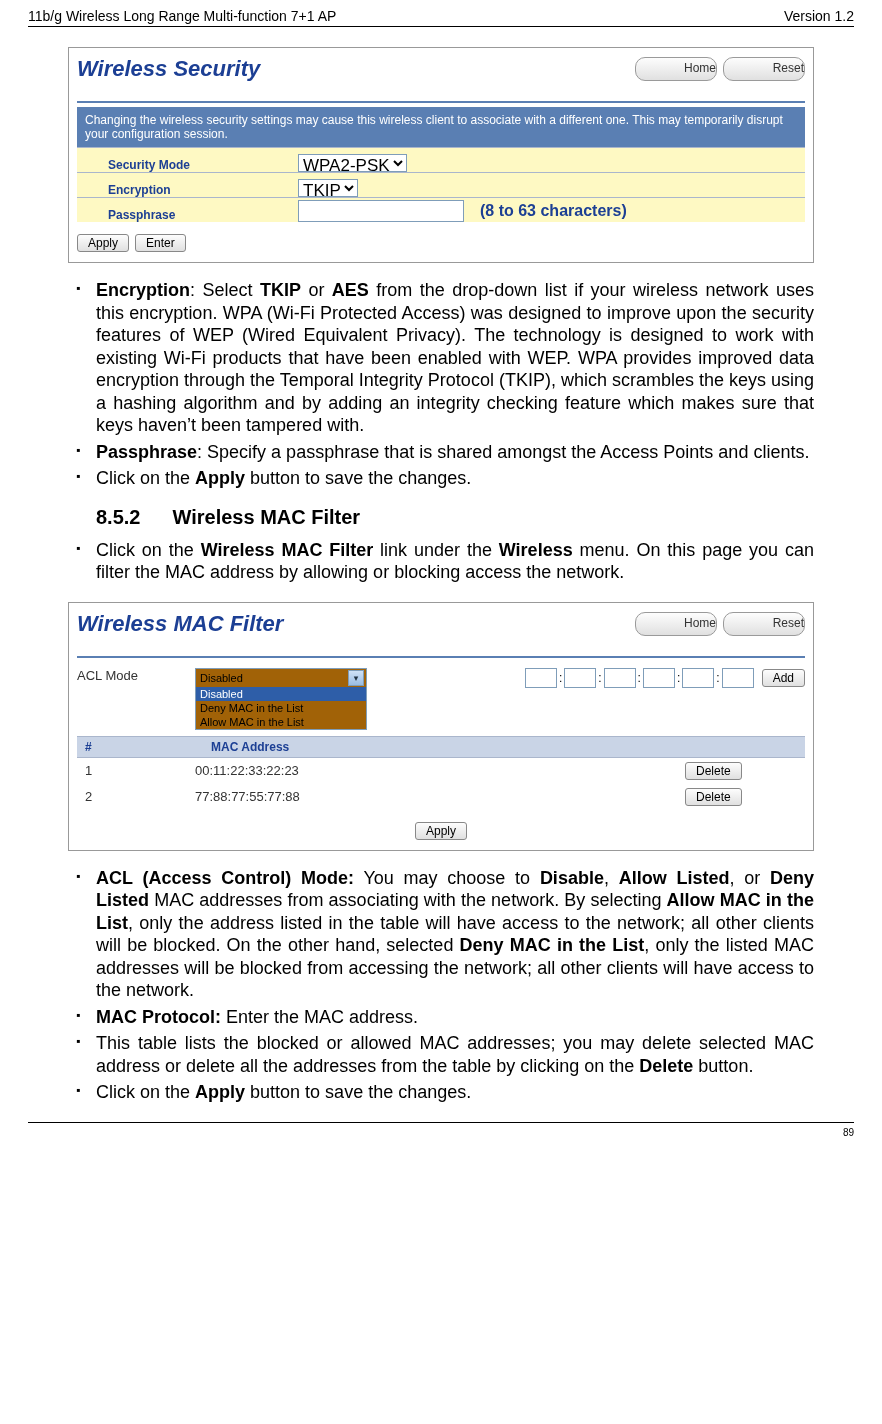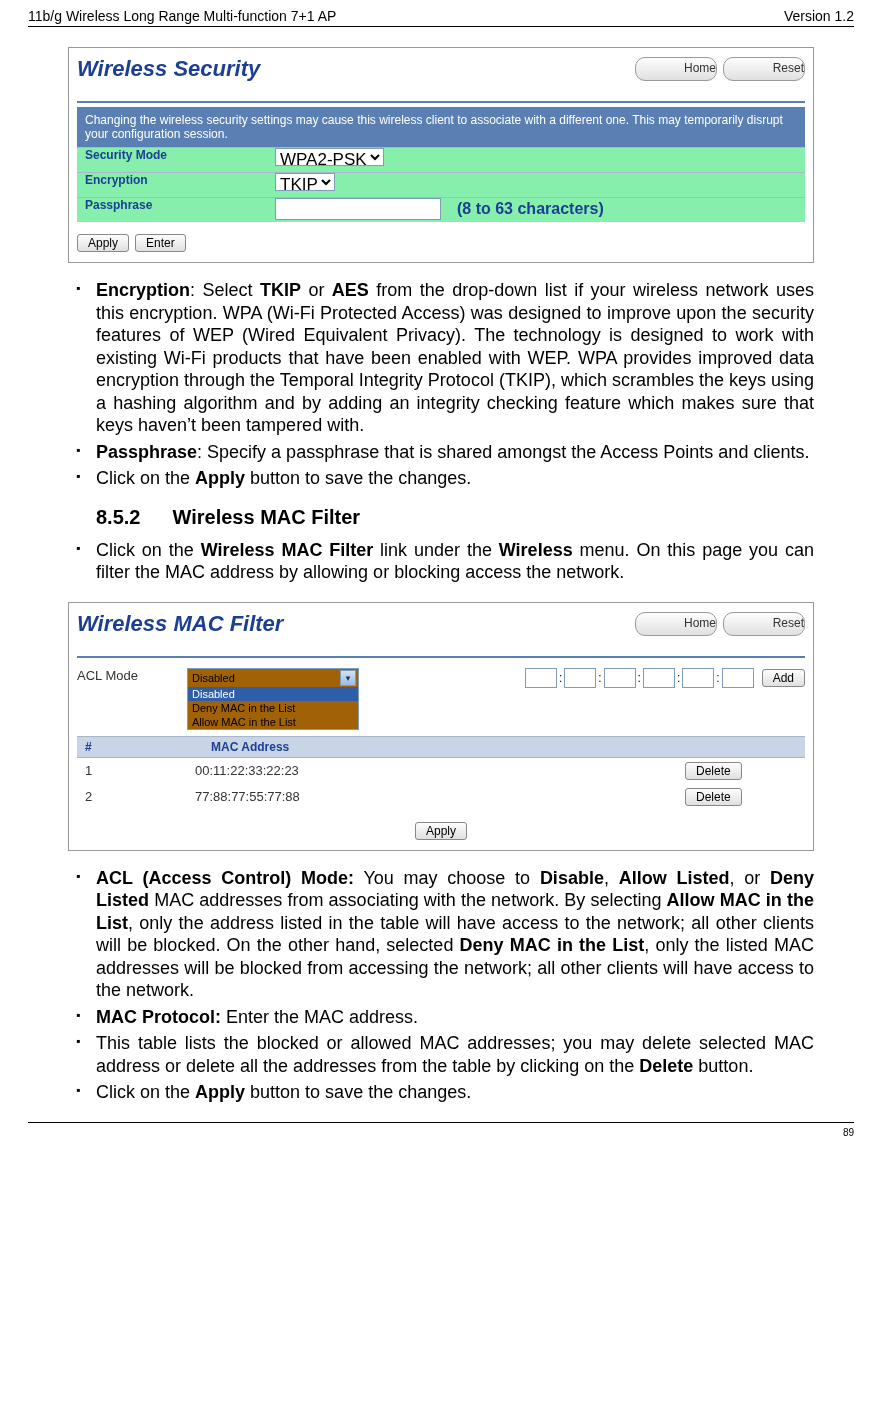--- a/index.html
+++ b/index.html
@@ -63,25 +63,26 @@
   }
   .bluebar {
     background: #5a7fb3;
     color: #fff;
     font-size: 12px;
     padding: 6px 8px;
     margin-top: 4px;
   }
   .formrow {
     display: flex;
-    align-items: flex-start;
-    background: #86efac;
+    align-items: flex-end;
+    background: #fef9c3;
     border-top: 1px solid #aab6cc;
     font-size: 12px;
     height: 24px;
+    padding-left: 23px;
   }
   .formrow .lab { width: 190px; padding-left: 8px; color: #1c3f94; font-weight: bold;}
   .formrow .ctl { flex: 1; display:flex; align-items:center; gap:6px; }
   .sel, .txt {
     font-size: 17px;
     border: 1px solid #7f9db9;
     height: 18px;
     background: #fff;
   }
   .hint { color: #1c3f94; font-weight: bold; font-size: 16px; margin-left: 10px;}
@@ -115,21 +116,21 @@
     font-size: 12px;
   }
   .h852 {
     font-weight: bold;
     font-size: 20px;
     margin: 16px 0 10px 28px;
   }
   .h852 .num { margin-right: 32px; }
 
   
-  .mac-row { display:flex; align-items:center; gap:0; margin:6px 0; }
+  .mac-row { display:flex; align-items:center; gap:8px; margin:6px 0; }
   .mac-lab { width: 110px; font-size: 13px; color:#333; }
   .dropbox {
     border: 1px solid #7f9db9; background:#a16207; width: 170px; font-size:11px;
   }
   .dropbox .sel-top {
     display:flex; justify-content:space-between; align-items:center;
     padding: 1px 2px 1px 4px; height:16px;
   }
   .dropbox .sel-top .arrow {
     width:14px;height:14px;background:linear-gradient(#cfe1f7,#9abde3);

